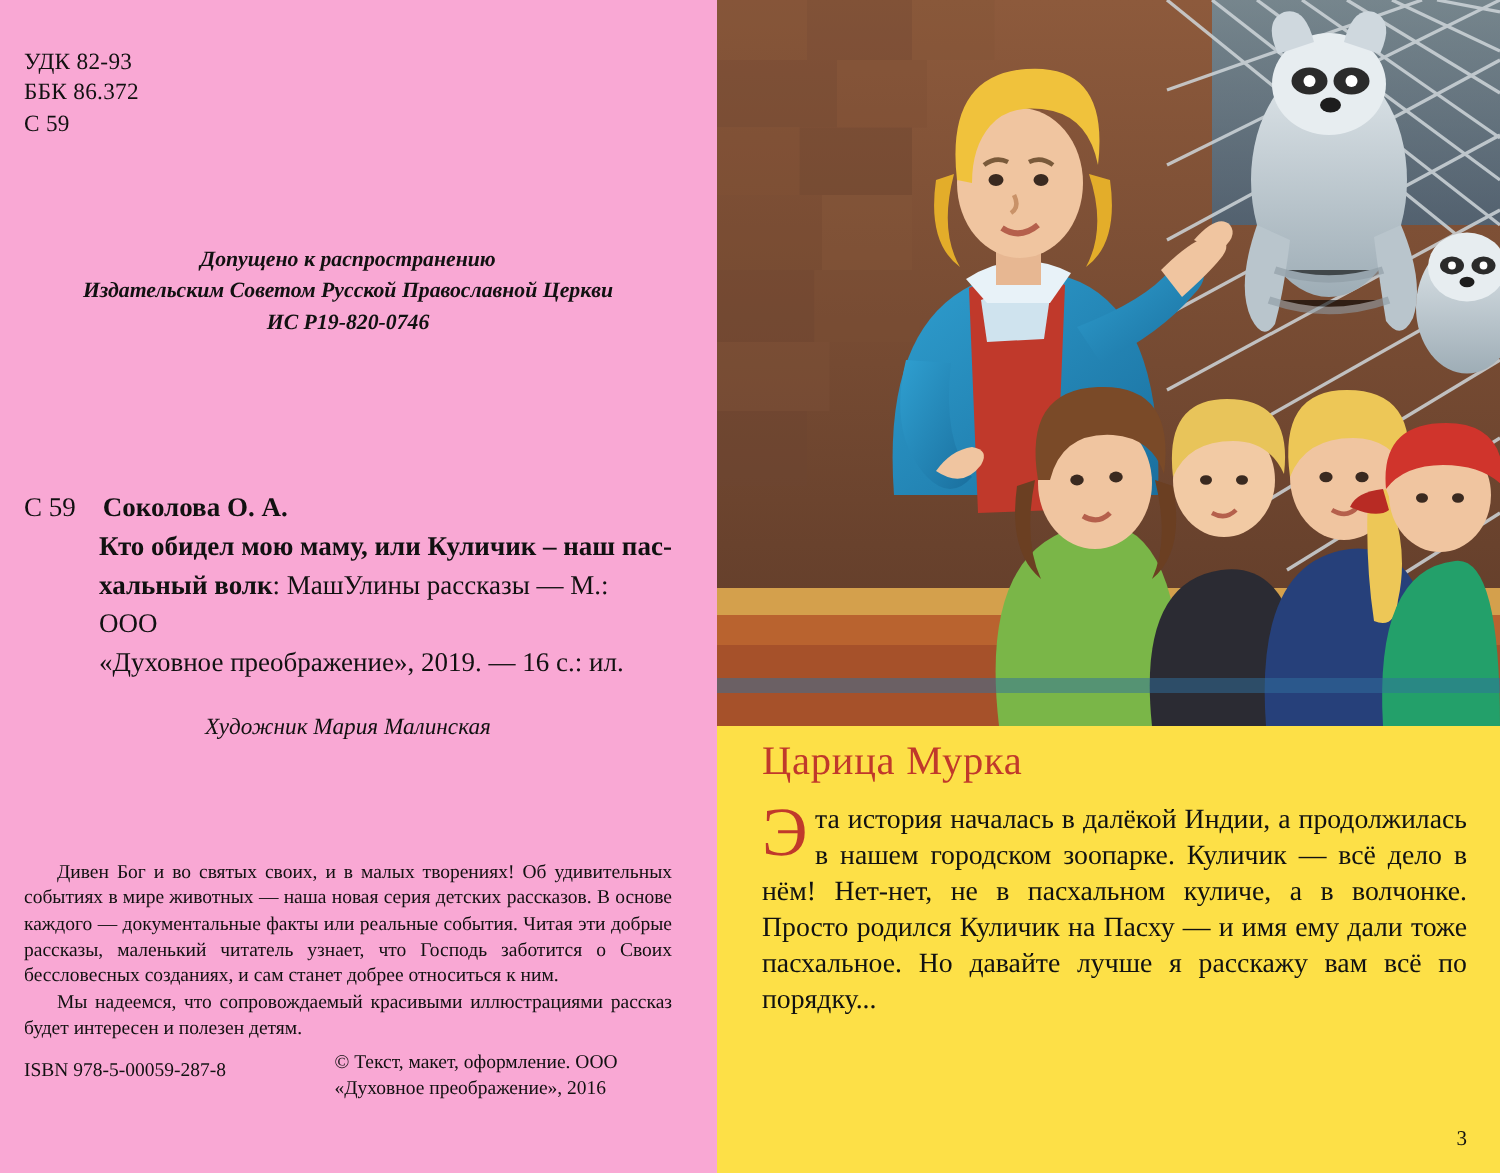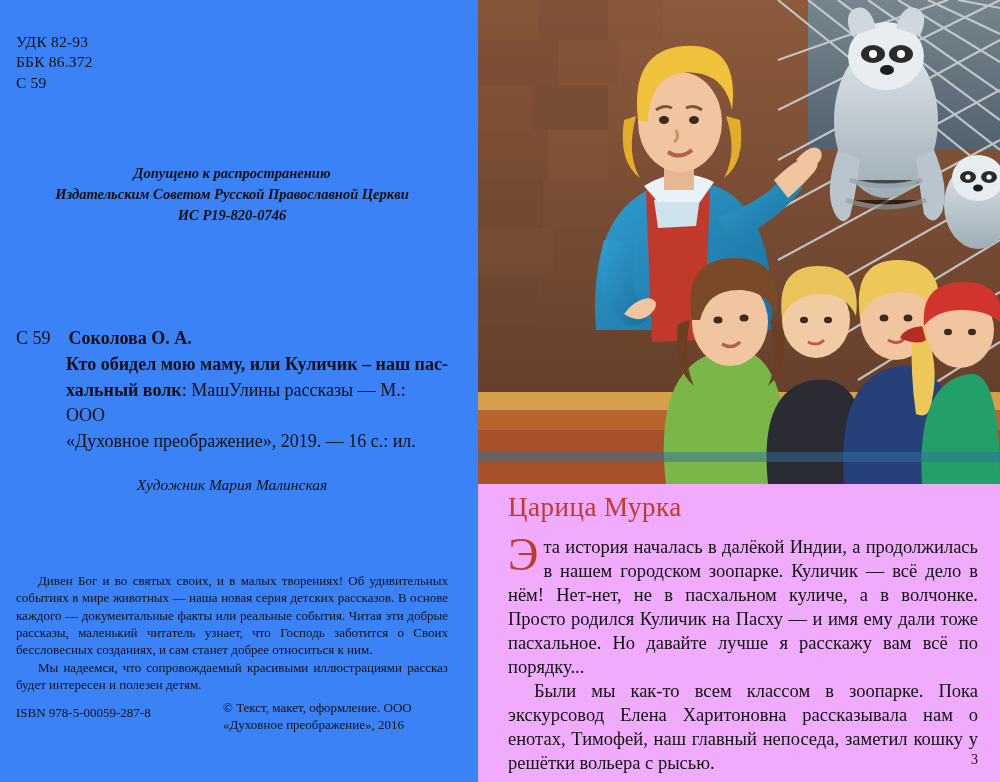--- a/index.html
+++ b/index.html
@@ -15,21 +15,21 @@
     background: #ffffff;
     font-family: "Liberation Serif", serif;
   }
 
   
   .left-page {
     position: absolute;
     left: 0; top: 0;
     width: 478px;
     height: 782px;
-    background: #3b82f6;
+    background: #f9a8d4;
     box-sizing: border-box;
     padding: 32px 30px 36px 16px;
   }
   .udk-block {
     font-size: 15.5px;
     line-height: 1.32;
     color: #111;
     letter-spacing: .2px;
   }
   .approval {
@@ -96,21 +96,21 @@
     width: 225px;
     text-align: left;
   }
 
   
   .right-page {
     position: absolute;
     left: 478px; top: 0;
     width: 522px;
     height: 782px;
-    background: #f0abfc;
+    background: #fde047;
   }
 
   
   .illus {
     position: absolute;
     left: 0; top: 0;
     width: 522px;
     height: 484px;
     overflow: hidden;
     background: #6e4a37;
@@ -371,19 +371,18 @@
         </g>
 
         <rect x="0" y="452" width="522" height="10" fill="#2f6f9e" opacity="0.5"></rect>
       </svg>
     </div>
 
     <div class="story">
       <h1 class="story-title">Царица Мурка</h1>
       <div class="story-body">
         <p><span class="dropcap">Э</span><span>та история началась в далёкой Индии, а продолжилась в нашем городском зоопарке. Куличик — всё дело в нём! Нет-нет, не в пасхальном куличе, а в волчонке. Просто родился Куличик на Пасху — и имя ему дали тоже пасхальное. Но давайте лучше я расскажу вам всё по порядку...</span></p>
-        <p class="indent">Были мы как-то всем классом в зоопарке. Пока экскурсовод Елена Харитоновна рассказывала нам о енотах, Тимофей, наш главный непоседа, заметил кошку у решётки вольера с рысью.</p>
       </div>
     </div>
 
     <div class="page-num">3</div>
   </div>
 </div>
 
 </body></html>

